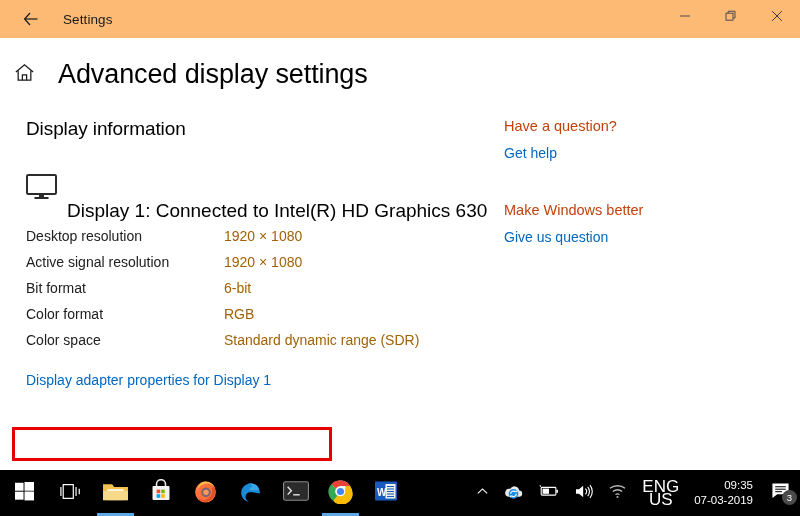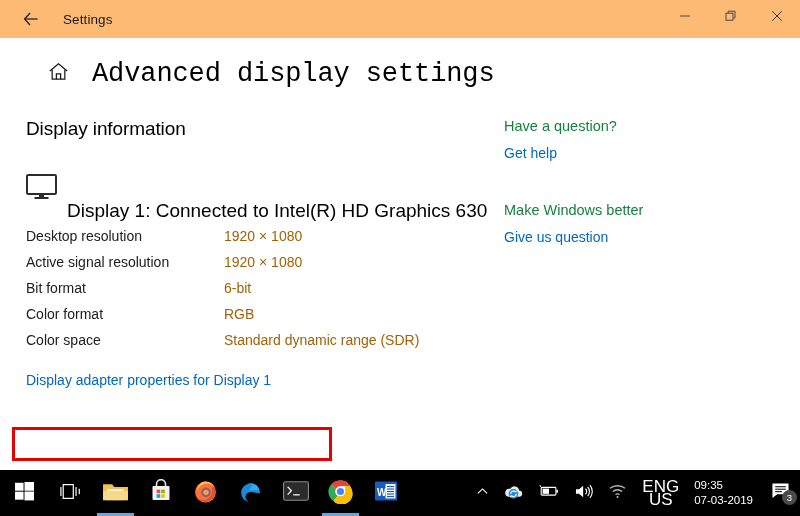--- a/index.html
+++ b/index.html
@@ -57,22 +57,21 @@
     justify-content: center;
     cursor: pointer;
   }
   .wc-btn svg { display: block; }
 
   
   .page-header {
     display: flex;
     align-items: center;
     margin-top: 22px;
-    padding-left: 44px;
-    font-family: Liberation Mono, monospace;
+    padding-left: 10px;
   }
   .home-icon {
     width: 28px;
     height: 28px;
     display: flex;
     align-items: center;
     justify-content: center;
     cursor: pointer;
     flex: 0 0 auto;
   }
@@ -166,21 +165,21 @@
     width: 320px;
     height: 34px;
     border: 3px solid #e60000;
     pointer-events: none;
     z-index: 5;
   }
 
   
   .side-heading {
     font-size: 14.5px;
-    color: #15803d;
+    color: #c2410c;
     margin-bottom: 10px;
   }
   .side-link {
     font-size: 14px;
     color: #0067c0;
     text-decoration: none;
     cursor: pointer;
     display: inline-block;
   }
   .side-group { margin-bottom: 40px; }
@@ -237,21 +236,21 @@
     font-size: 17px;
     line-height: 13px;
     text-align: center;
     padding: 0 8px;
     cursor: pointer;
   }
   .clock {
     color: #ffffff;
     font-size: 11.5px;
     line-height: 15px;
-    text-align: left;
+    text-align: right;
     padding: 0 9px 0 7px;
     cursor: pointer;
     white-space: nowrap;
   }
   .action-center {
     position: relative;
     width: 36px;
     height: 46px;
     display: flex;
     align-items: center;

